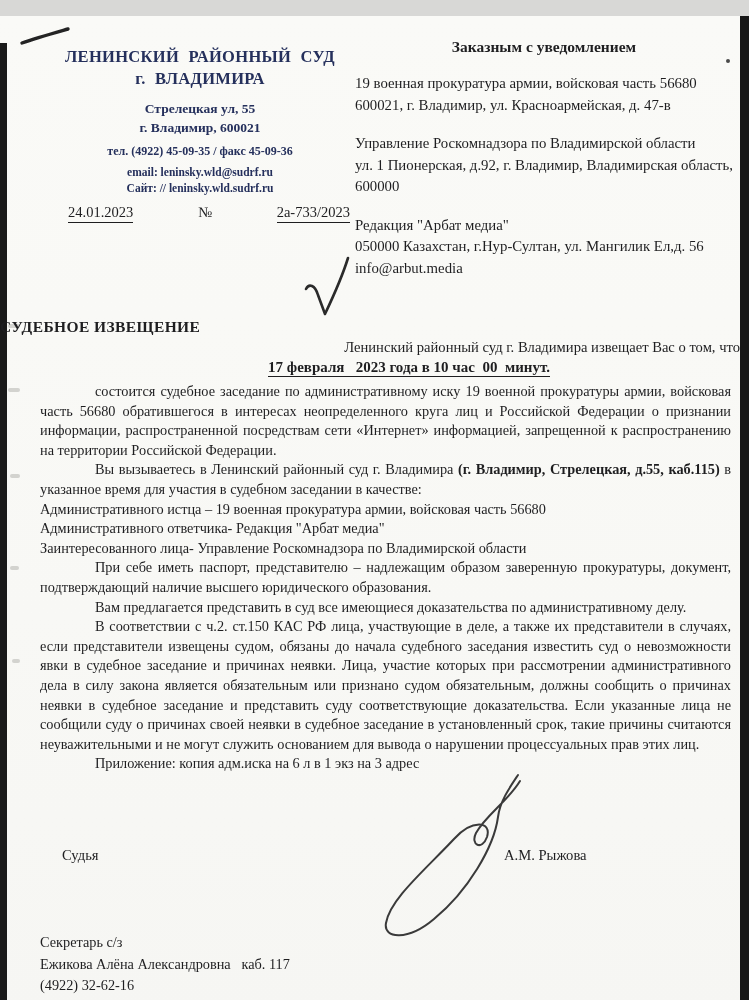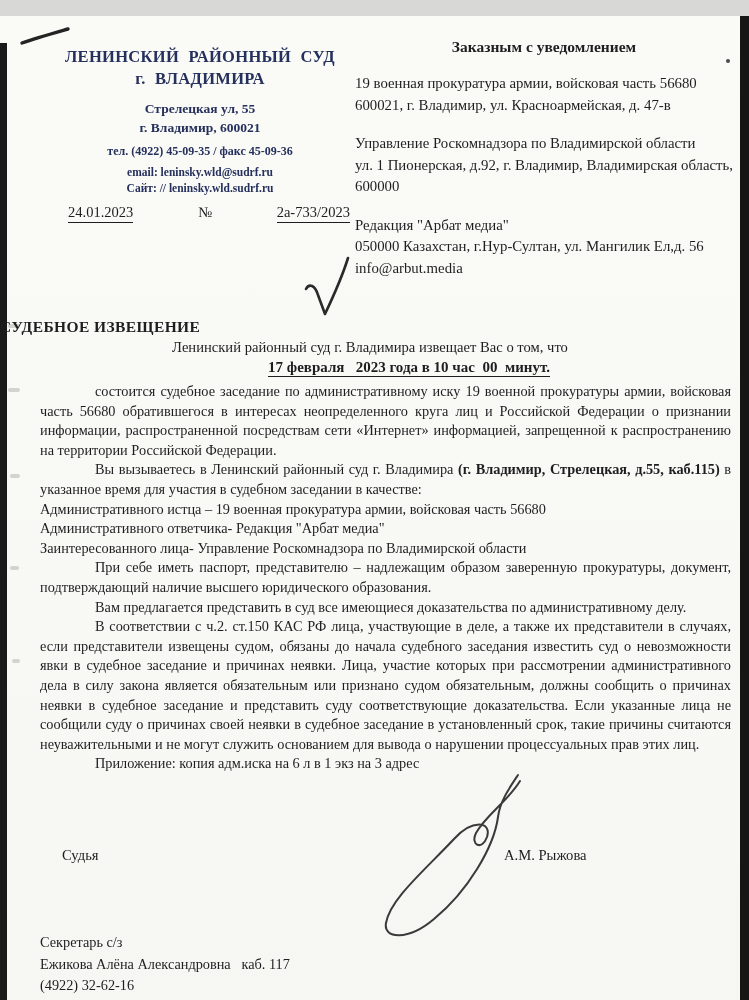--- a/index.html
+++ b/index.html
@@ -33,21 +33,21 @@
   .recipients{position:absolute;left:355px;top:57px;width:378px;font-size:14.8px;line-height:21.5px;text-align:justify;}
   .rec{margin-bottom:17px;}
   .rec:last-child{margin-bottom:0;}
 
   .check-svg{position:absolute;left:299px;top:237px;}
   .pen-svg{position:absolute;left:14px;top:6px;}
   .sig-svg{position:absolute;left:368px;top:757px;}
 
   
   .notice-title{position:absolute;left:0;top:302px;width:740px;text-align:left;font-weight:bold;font-size:15.5px;letter-spacing:.4px;}
-  .notice-intro{position:absolute;left:0;top:323px;width:740px;text-align:center;font-size:14.6px;}
+  .notice-intro{position:absolute;left:0;top:323px;width:740px;text-align:right;font-size:14.6px;}
   .notice-datetime{position:absolute;left:0;top:343px;width:740px;text-align:center;font-weight:bold;font-size:15px;padding-left:39px;}
   .notice-datetime span{border-bottom:1.6px solid #1e1e20;padding-bottom:1px;}
 
   
   .body-text{position:absolute;left:40px;top:366px;width:691px;font-size:14.3px;line-height:19.6px;text-align:justify;}
   .body-text p{margin:0;}
   .indent{text-indent:55px;}
   .roles div{text-align:left;}
   .attachment{text-indent:55px;text-align:left;}
 

